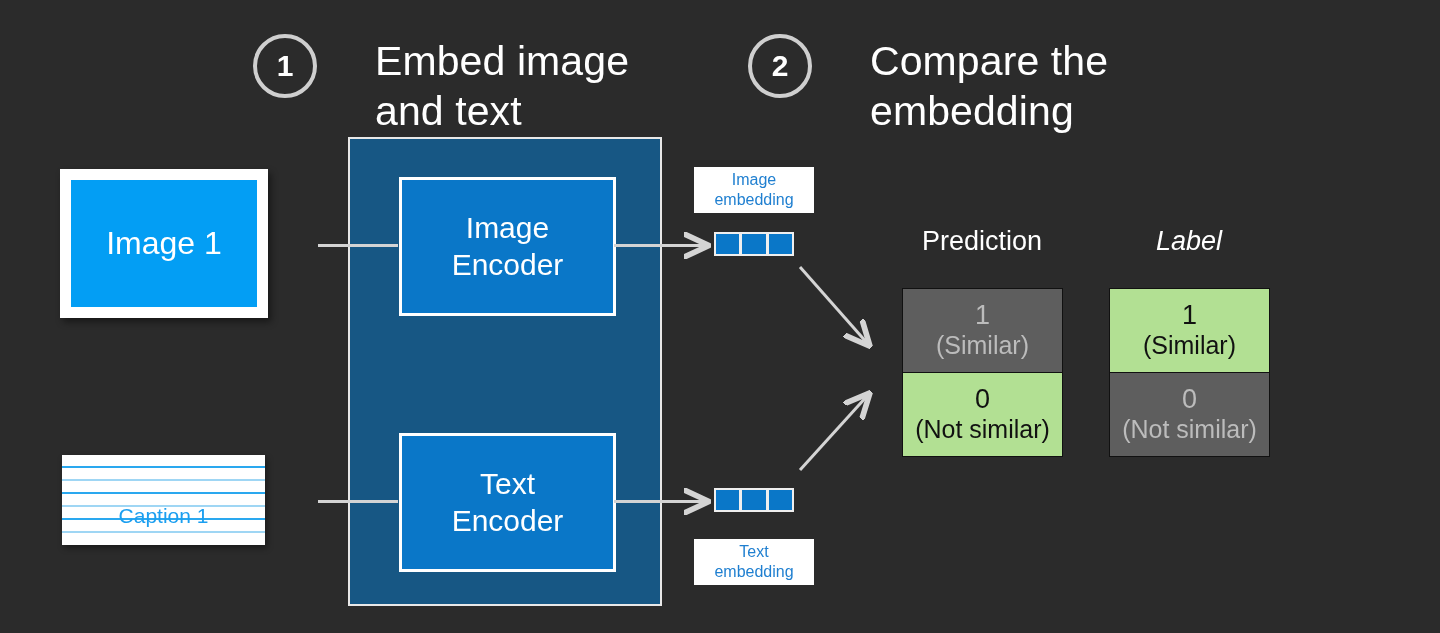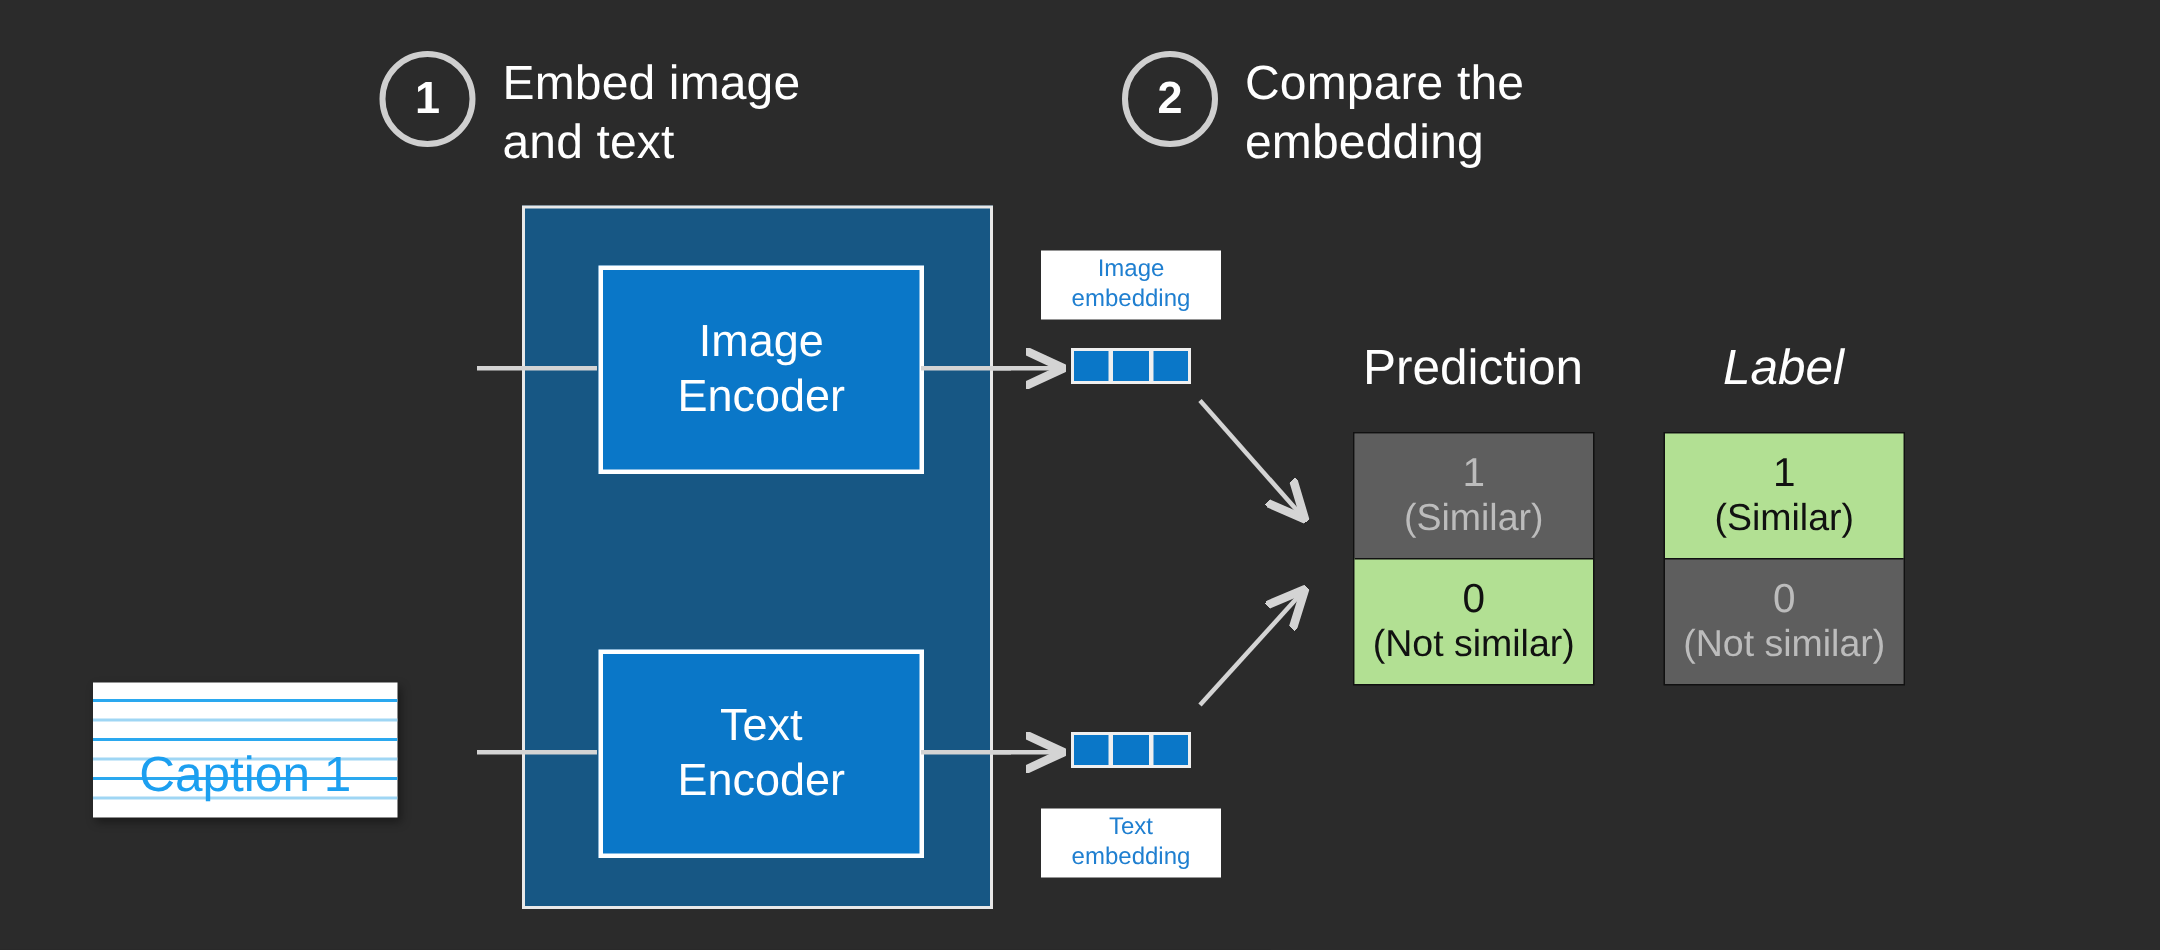--- a/index.html
+++ b/index.html
@@ -32,25 +32,26 @@
     font-size: 30px;
     font-weight: bold;
     display: flex;
     align-items: center;
     justify-content: center;
     flex: none;
     box-sizing: border-box;
   }
   .step-text {
     color: #ffffff;
-    font-size: 32px;
+    font-size: 41px;
     line-height: 1.22;
     white-space: pre-line;
     padding-top: 2px;
     letter-spacing: .1px;
+    margin-left: 40px;
   }
 
   
   .image-card {
     position: absolute;
     background: #ffffff;
     box-sizing: border-box;
     padding: 11px;
     box-shadow: 3px 4px 7px rgba(0,0,0,.45);
   }
@@ -82,21 +83,21 @@
     height: 2px;
     display: block;
   }
   .caption-text {
     position: absolute;
     inset: 0;
     display: flex;
     align-items: center;
     justify-content: center;
     color: #1c9ff0;
-    font-size: 33px;
+    font-size: 21px;
     margin-top: 32px;
   }
 
   
   .clip-box {
     position: absolute;
     background: #175784;
     border: 2px solid #e8e8e8;
     box-sizing: border-box;
   }
@@ -162,21 +163,21 @@
   .vector span {
     flex: 1;
     background: #0a77c8;
     display: block;
   }
 
   
   .col-title {
     position: absolute;
     color: #ffffff;
-    font-size: 33px;
+    font-size: 27px;
     text-align: center;
   }
   .cellbox {
     position: absolute;
     border: 1px solid #111111;
     box-sizing: border-box;
     display: flex;
     flex-direction: column;
   }
   .cell {
@@ -209,20 +210,23 @@
     <div class="step-text">Embed image
 and text</div>
   </div>
 
   <div class="step" style="left:748px; top:34px;">
     <div class="step-circle">2</div>
     <div class="step-text">Compare the
 embedding</div>
   </div>
 
+  <div class="image-card" style="left:60px; top:169px; width:208px; height:149px;">
+    <div class="image-card-inner">Image 1</div>
+  </div>
 
   <div class="caption-card" style="left:62px; top:455px; width:203px; height:90px;">
     <div class="caption-rules">
       <i style="top:11px;  background:#2aa8ef;"></i>
       <i style="top:24px;  background:#9fd6f4;"></i>
       <i style="top:37px;  background:#2aa8ef;"></i>
       <i style="top:50px;  background:#9fd6f4;"></i>
       <i style="top:63px;  background:#2aa8ef;"></i>
       <i style="top:76px;  background:#9fd6f4;"></i>
     </div>

